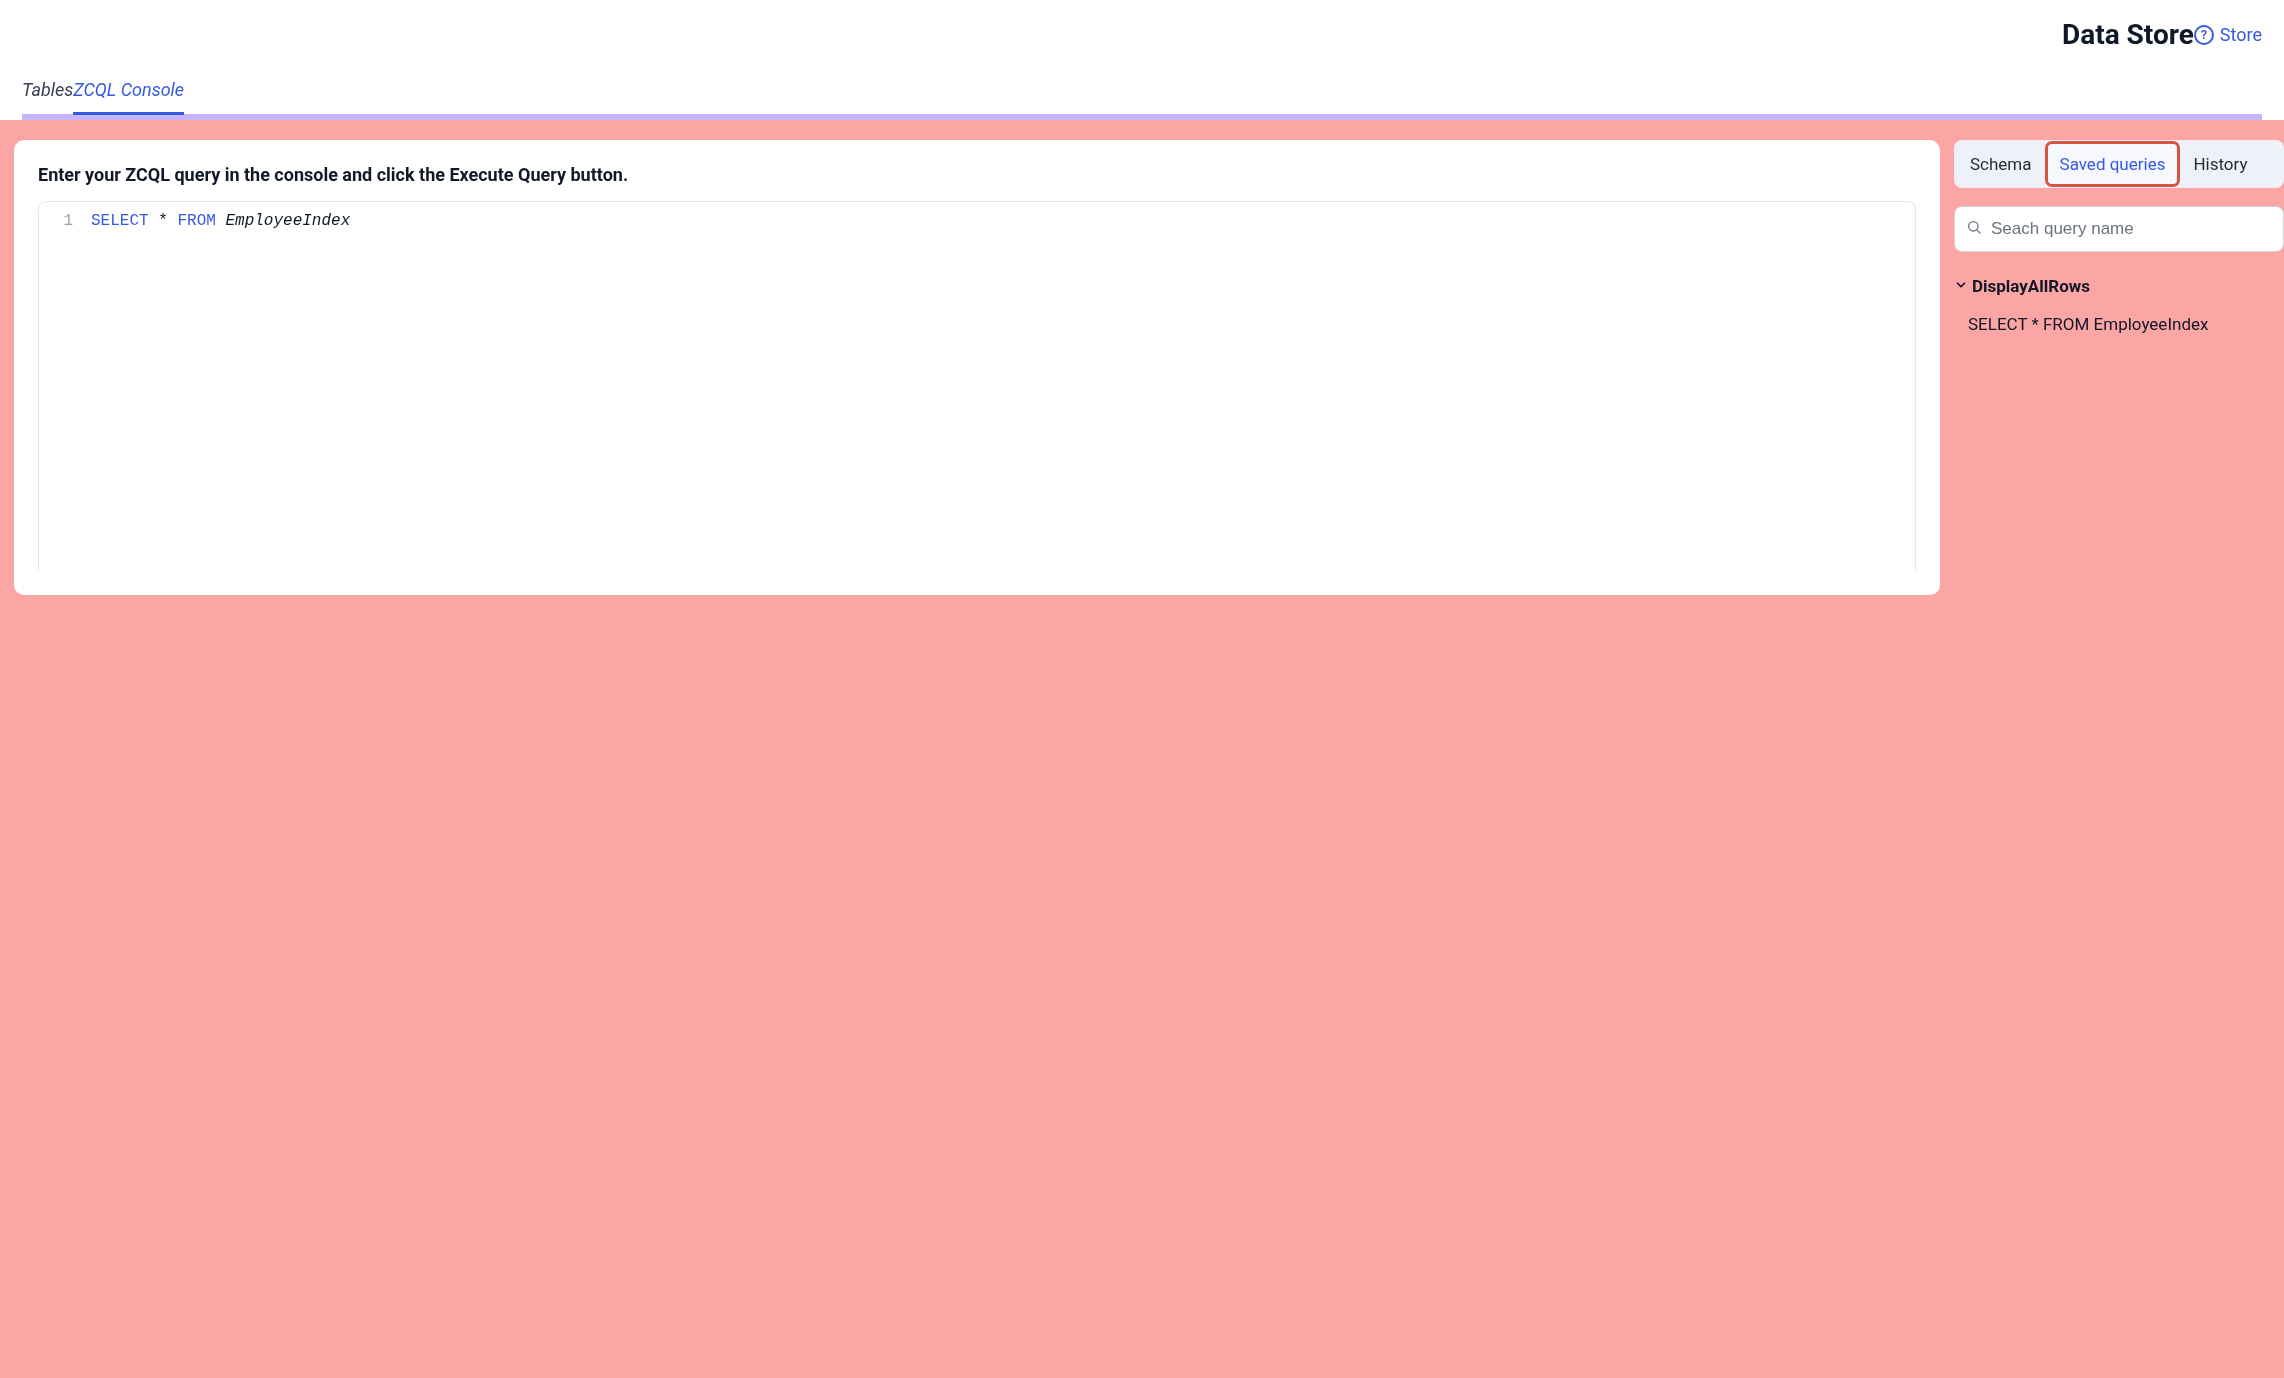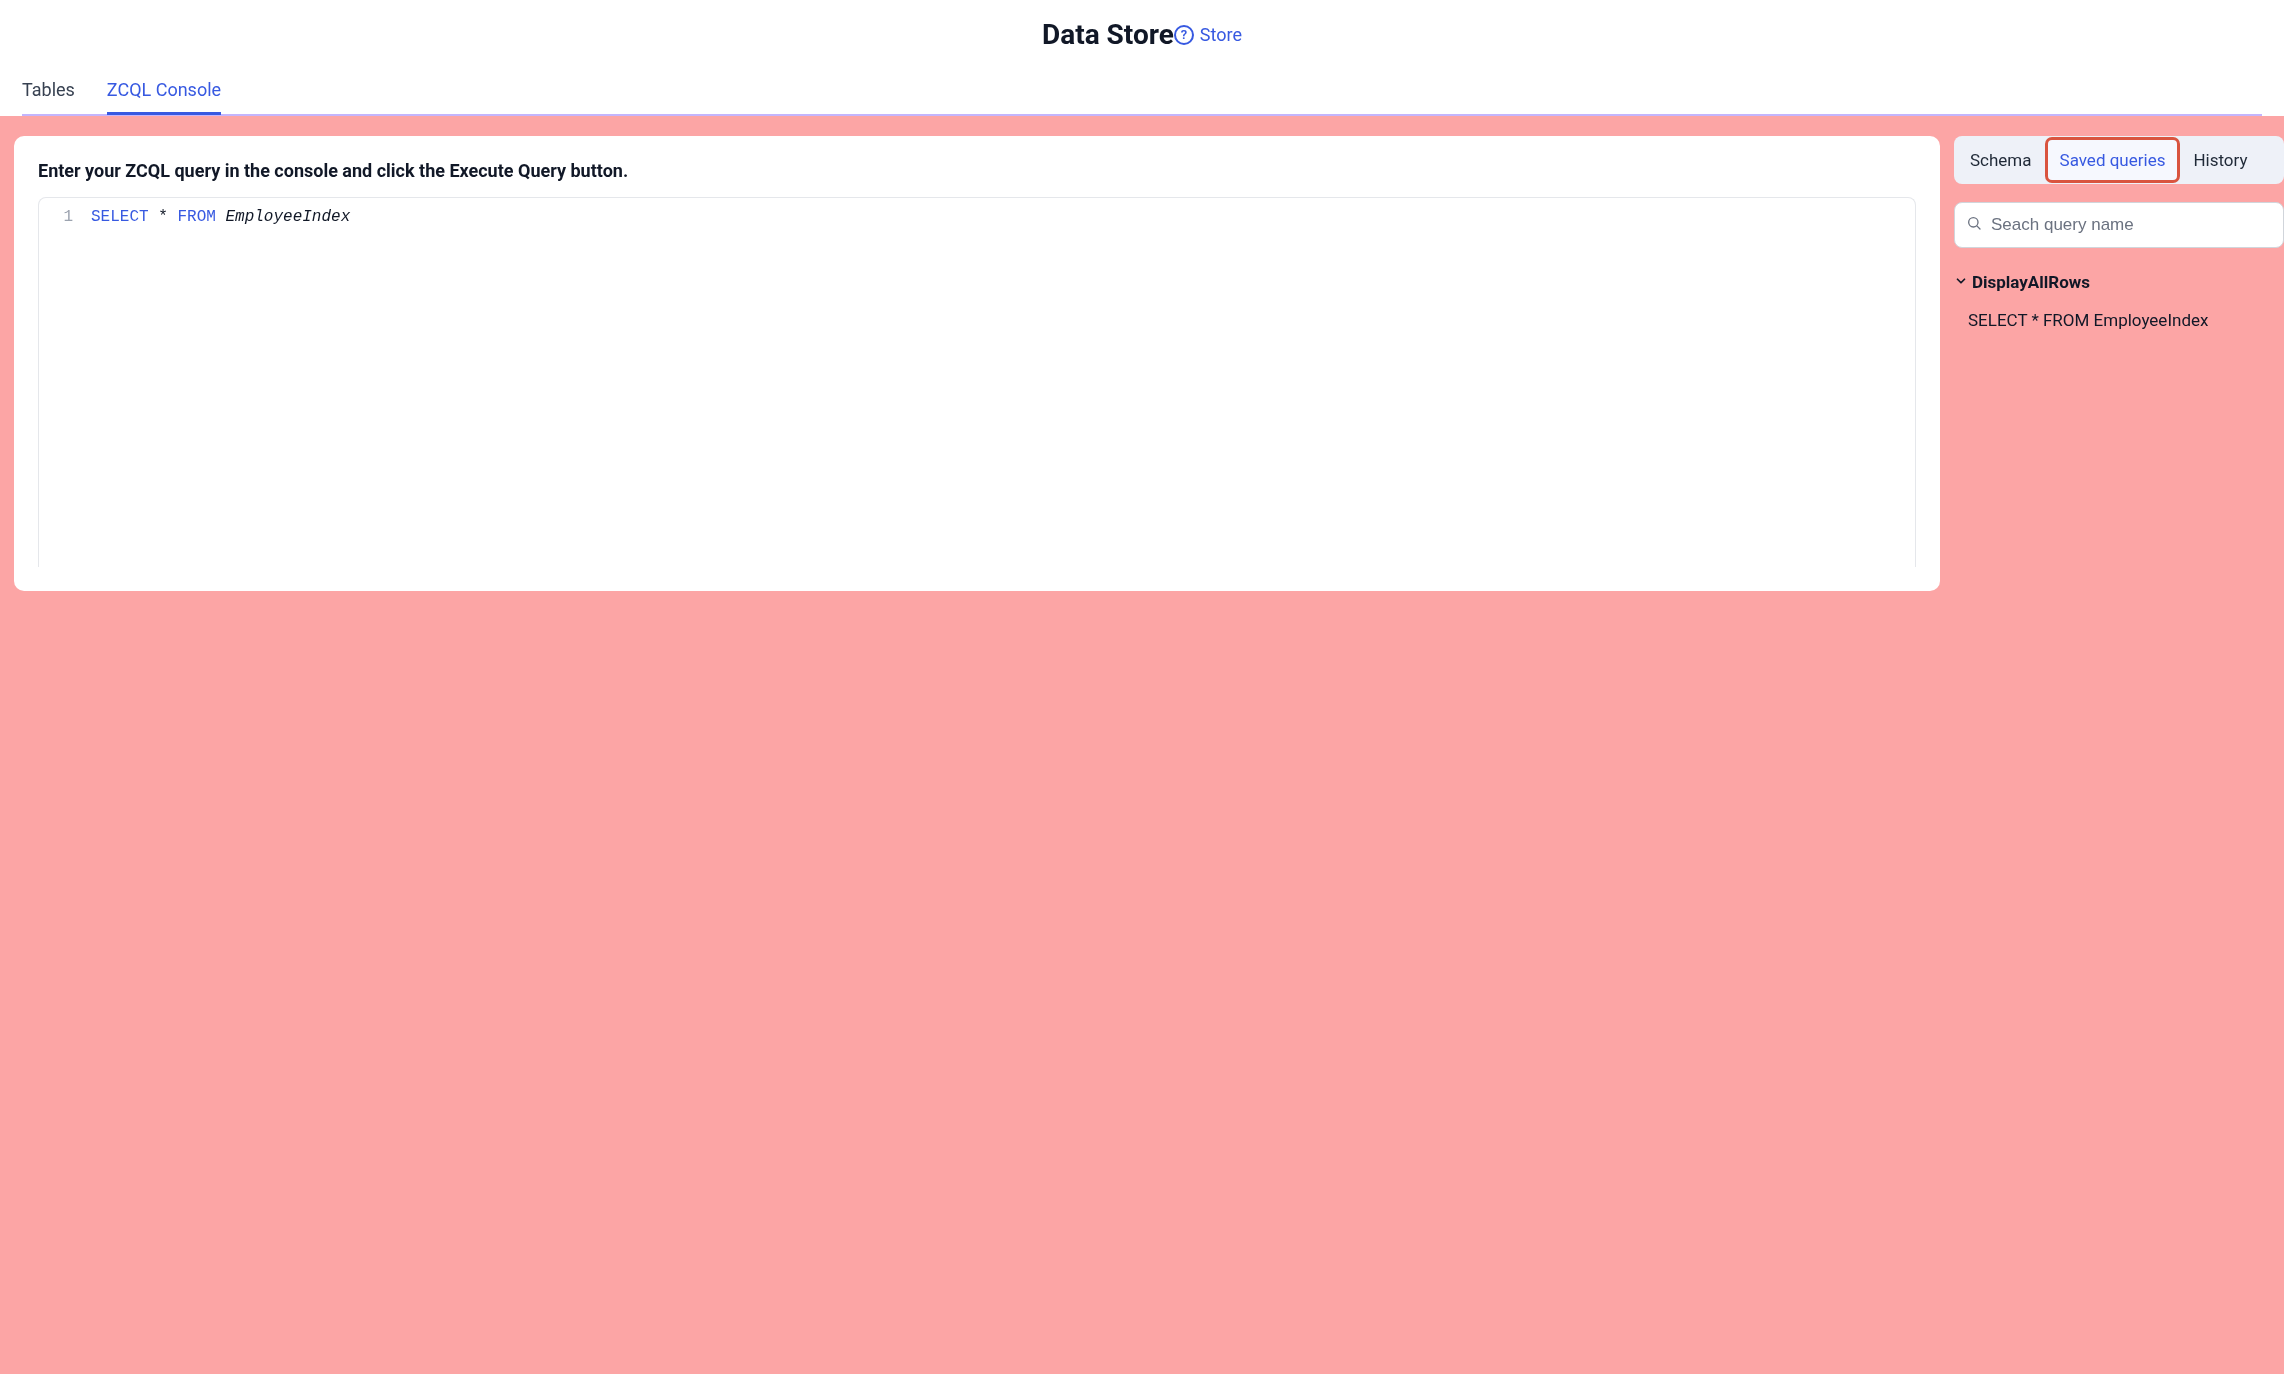--- a/index.html
+++ b/index.html
@@ -11,21 +11,21 @@
       font-family: -apple-system, BlinkMacSystemFont, "Segoe UI", Roboto, Helvetica, Arial, sans-serif;
       background: #ffffff;
       color: #1a1a1a;
     }
     .header-section {
       padding: 18px 22px 0 22px;
       background: #ffffff;
     }
     .header-row {
       display: flex;
-      justify-content: center;
+      justify-content: flex-end;
       align-items: center;
     }
     .page-title {
       font-size: 28px;
       font-weight: 700;
       color: #111827;
     }
     .help-link {
       display: flex;
       align-items: center;
@@ -40,23 +40,23 @@
       border: 2px solid #3759e1;
       border-radius: 50%;
       display: flex;
       align-items: center;
       justify-content: center;
       font-size: 13px;
       font-weight: 600;
     }
     .main-tabs {
       display: flex;
-      gap: 32px;
       margin-top: 28px;
-      border-bottom: 2px solid #c4b5fd;
+      border-bottom: 6px solid #c4b5fd;
+      font-style: italic;
     }
     .main-tab {
       padding-bottom: 12px;
       font-size: 18px;
       color: #374151;
       cursor: pointer;
       border-bottom: 3px solid transparent;
       margin-bottom: -1px;
     }
     .main-tab.active {

